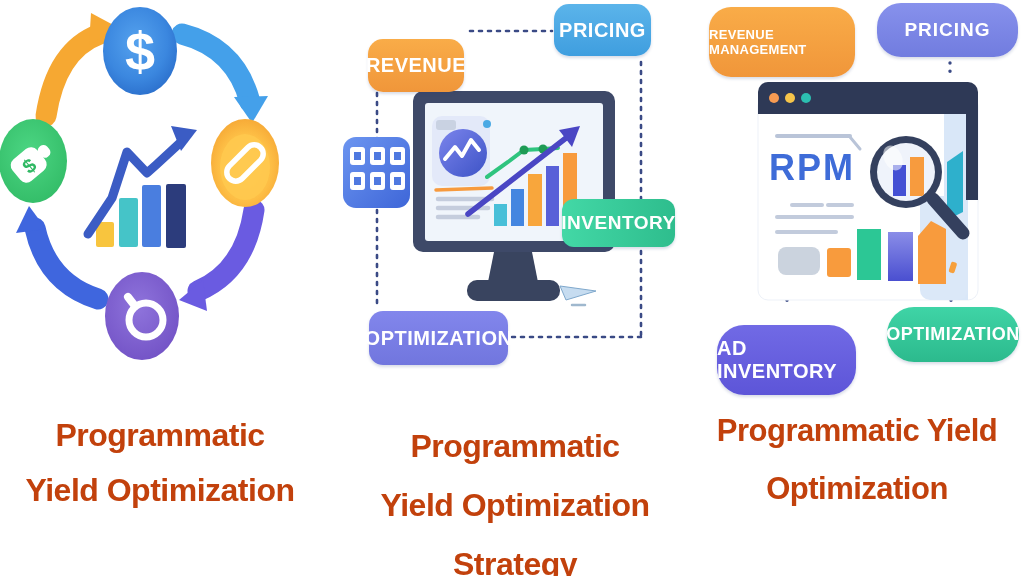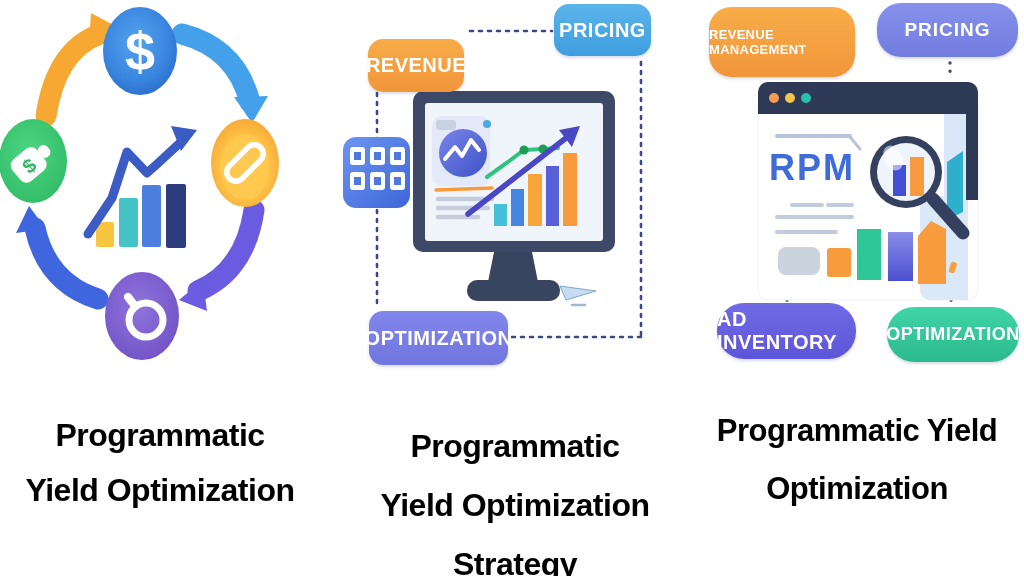--- a/index.html
+++ b/index.html
@@ -13,25 +13,25 @@
   .pill-pricing-mid{left:554px;top:4px;width:97px;height:52px;border-radius:15px;
         background:linear-gradient(180deg,#5BB4EA,#3F9EDF);font-size:20px;}
   .pill-inventory{left:562px;top:199px;width:113px;height:48px;border-radius:12px;
         background:linear-gradient(90deg,#43D8A6,#2EBD8D);font-size:19px;}
   .pill-optimization-mid{left:369px;top:311px;width:139px;height:54px;border-radius:14px;
         background:linear-gradient(180deg,#8286EC,#7176DE);font-size:20px;}
   .pill-revmgmt{left:709px;top:7px;width:146px;height:70px;border-radius:22px;
         background:linear-gradient(180deg,#F9AC48,#F0963A);font-size:13px;letter-spacing:0.3px;}
   .pill-pricing-right{left:877px;top:3px;width:141px;height:54px;border-radius:24px;
         background:linear-gradient(180deg,#8791EC,#717CDF);font-size:19px;letter-spacing:1px;}
-  .pill-adinventory{left:717px;top:303px;width:139px;height:56px;border-radius:27px;
+  .pill-adinventory{left:717px;top:325px;width:139px;height:70px;border-radius:27px;
         background:linear-gradient(180deg,#716AE5,#5D55D8);font-size:20px;}
   .pill-optimization-right{left:887px;top:307px;width:132px;height:55px;border-radius:27px;
         background:linear-gradient(180deg,#3FD4A6,#2CBA8D);font-size:18px;}
-  .caption{position:absolute;z-index:2;text-align:center;color:#000000;font-weight:700;letter-spacing:-0.5px;}
+  .caption{position:absolute;z-index:2;text-align:center;color:#c2410c;font-weight:700;letter-spacing:-0.5px;}
   .caption div{white-space:nowrap;}
   .cap-left{left:0;top:408px;width:320px;font-size:32px;line-height:55px;}
   .cap-mid{left:355px;top:417px;width:320px;font-size:32px;line-height:59px;}
   .cap-right{left:697px;top:402px;width:320px;font-size:31px;line-height:58px;text-align:center;}
   .rpm{position:absolute;z-index:2;left:769px;top:147px;width:96px;height:42px;
        font-size:36px;font-weight:700;color:#3E6CD8;letter-spacing:2px;line-height:42px;}
 </style>
 </head>
 <body>
 
@@ -240,20 +240,21 @@
           <rect x="910" y="157" width="14" height="39" fill="#F79B3E"></rect>
         </g>
         <ellipse cx="893" cy="158" rx="9" ry="13" fill="#FFFFFF" opacity="0.55" transform="rotate(-25 893 158)"></ellipse>
       </g>
     </g>
   </g>
 </svg>
 
 <div class="pill pill-revenue">REVENUE</div>
 <div class="pill pill-pricing-mid">PRICING</div>
+<div class="pill pill-inventory">INVENTORY</div>
 <div class="pill pill-optimization-mid">OPTIMIZATION</div>
 
 <div class="pill pill-revmgmt">REVENUE MANAGEMENT</div>
 <div class="pill pill-pricing-right">PRICING</div>
 <div class="pill pill-adinventory">AD INVENTORY</div>
 <div class="pill pill-optimization-right">OPTIMIZATION</div>
 
 <div class="rpm">RPM</div>
 
 <div class="caption cap-left">

